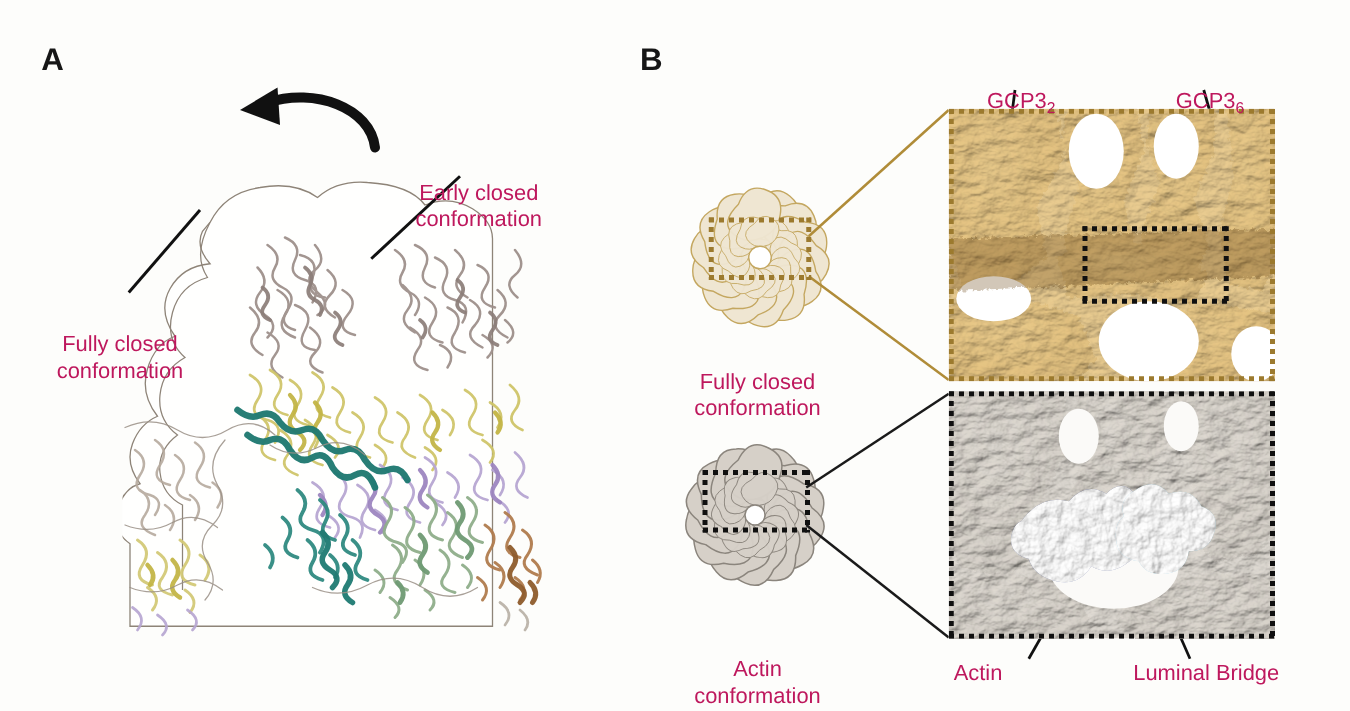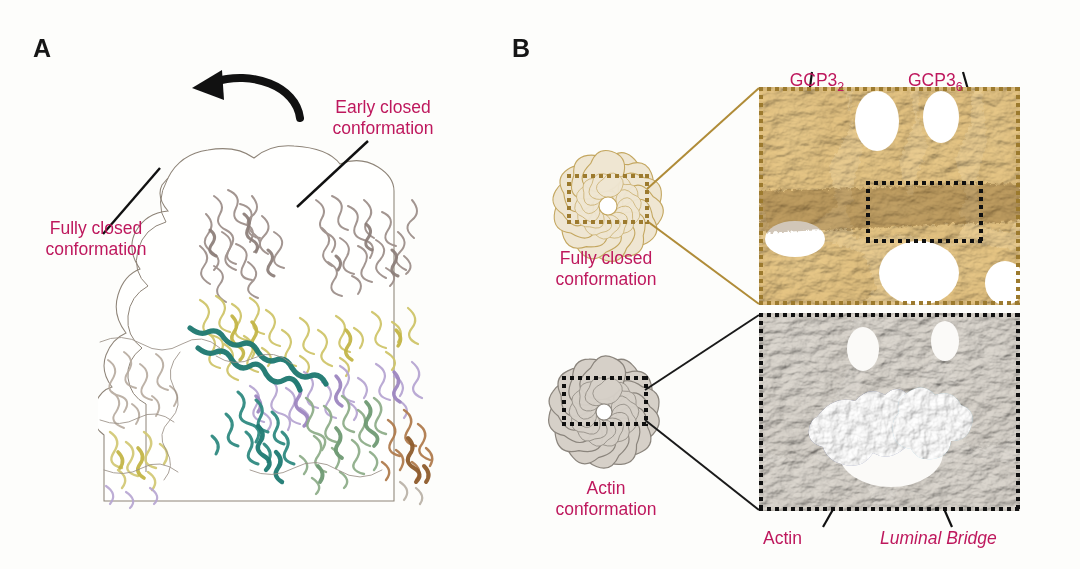--- a/index.html
+++ b/index.html
@@ -25,21 +25,21 @@
     letter-spacing:0px;
     line-height:1;
   }
   .callout{
     position:absolute;
     font-size:17.5px;
     color:#be185d;
     line-height:1.18;
     white-space:pre-line;
   }
-  .callout.center{text-align:center;}
+  .callout.center{text-align:center;margin-top:47px;}
 
   
   .overlay{position:absolute;left:0;top:0;width:1080px;height:569px;pointer-events:none;}
 
   
   .inset{
     position:absolute;
     overflow:hidden;
     background:#ffffff;
   }
@@ -550,21 +550,21 @@
       </g>
     </svg>
 
     <div class="frame dotborder-black"></div>
   </div>
 
   <div class="callout" style="left:757px;top:49px;width:120px;text-align:center;">
     <span>GCP3</span><sub style="font-size:12.5px;">2</sub>
   </div>
 
-  <div class="callout" style="left:908px;top:49px;width:120px;">
+  <div class="callout" style="left:908px;top:49px;width:120px;text-align:center;">
     <span>GCP3</span><sub style="font-size:12.5px;">6</sub>
   </div>
 
   <div class="callout" style="left:763px;top:528px;width:120px;text-align:left;">Actin</div>
 
-  <div class="callout" style="left:880px;top:528px;width:170px;font-style:italic;">Luminal Bridge</div>
+  <div class="callout" style="left:880px;top:528px;width:170px;text-align:center;">Luminal Bridge</div>
 
 </div>
 
 </body></html>

